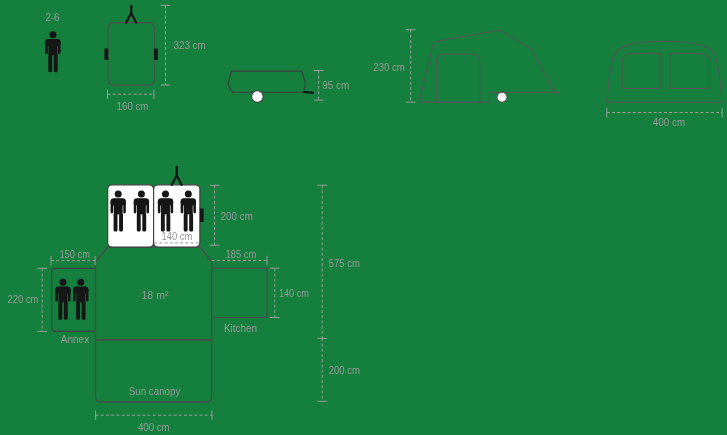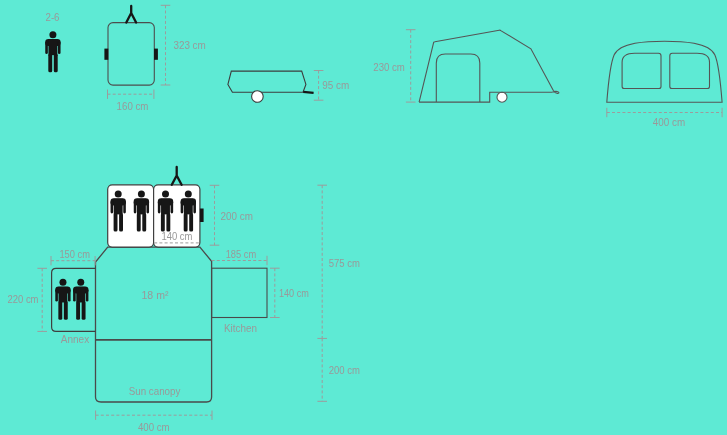--- a/index.html
+++ b/index.html
@@ -1,16 +1,16 @@
 <!DOCTYPE html>
 <html><head>
 <meta charset="utf-8">
 <style>
 html,body{margin:0;padding:0;background:#ffffff;}
-#stage{position:relative;width:727px;height:435px;background:#5eead4;overflow:hidden;}
+#stage{position:relative;width:727px;height:435px;background:#15803d;overflow:hidden;}
 svg{position:absolute;left:0;top:0;}
 text{font-family:"Liberation Sans",sans-serif;fill:#999999;}
 </style>
 </head>
 <body>
 <div id="stage">
 <svg width="727" height="435" viewBox="0 0 727 435">
 <defs>
 <g id="man">
   <circle cx="7.8" cy="3.5" r="3.5"></circle>

